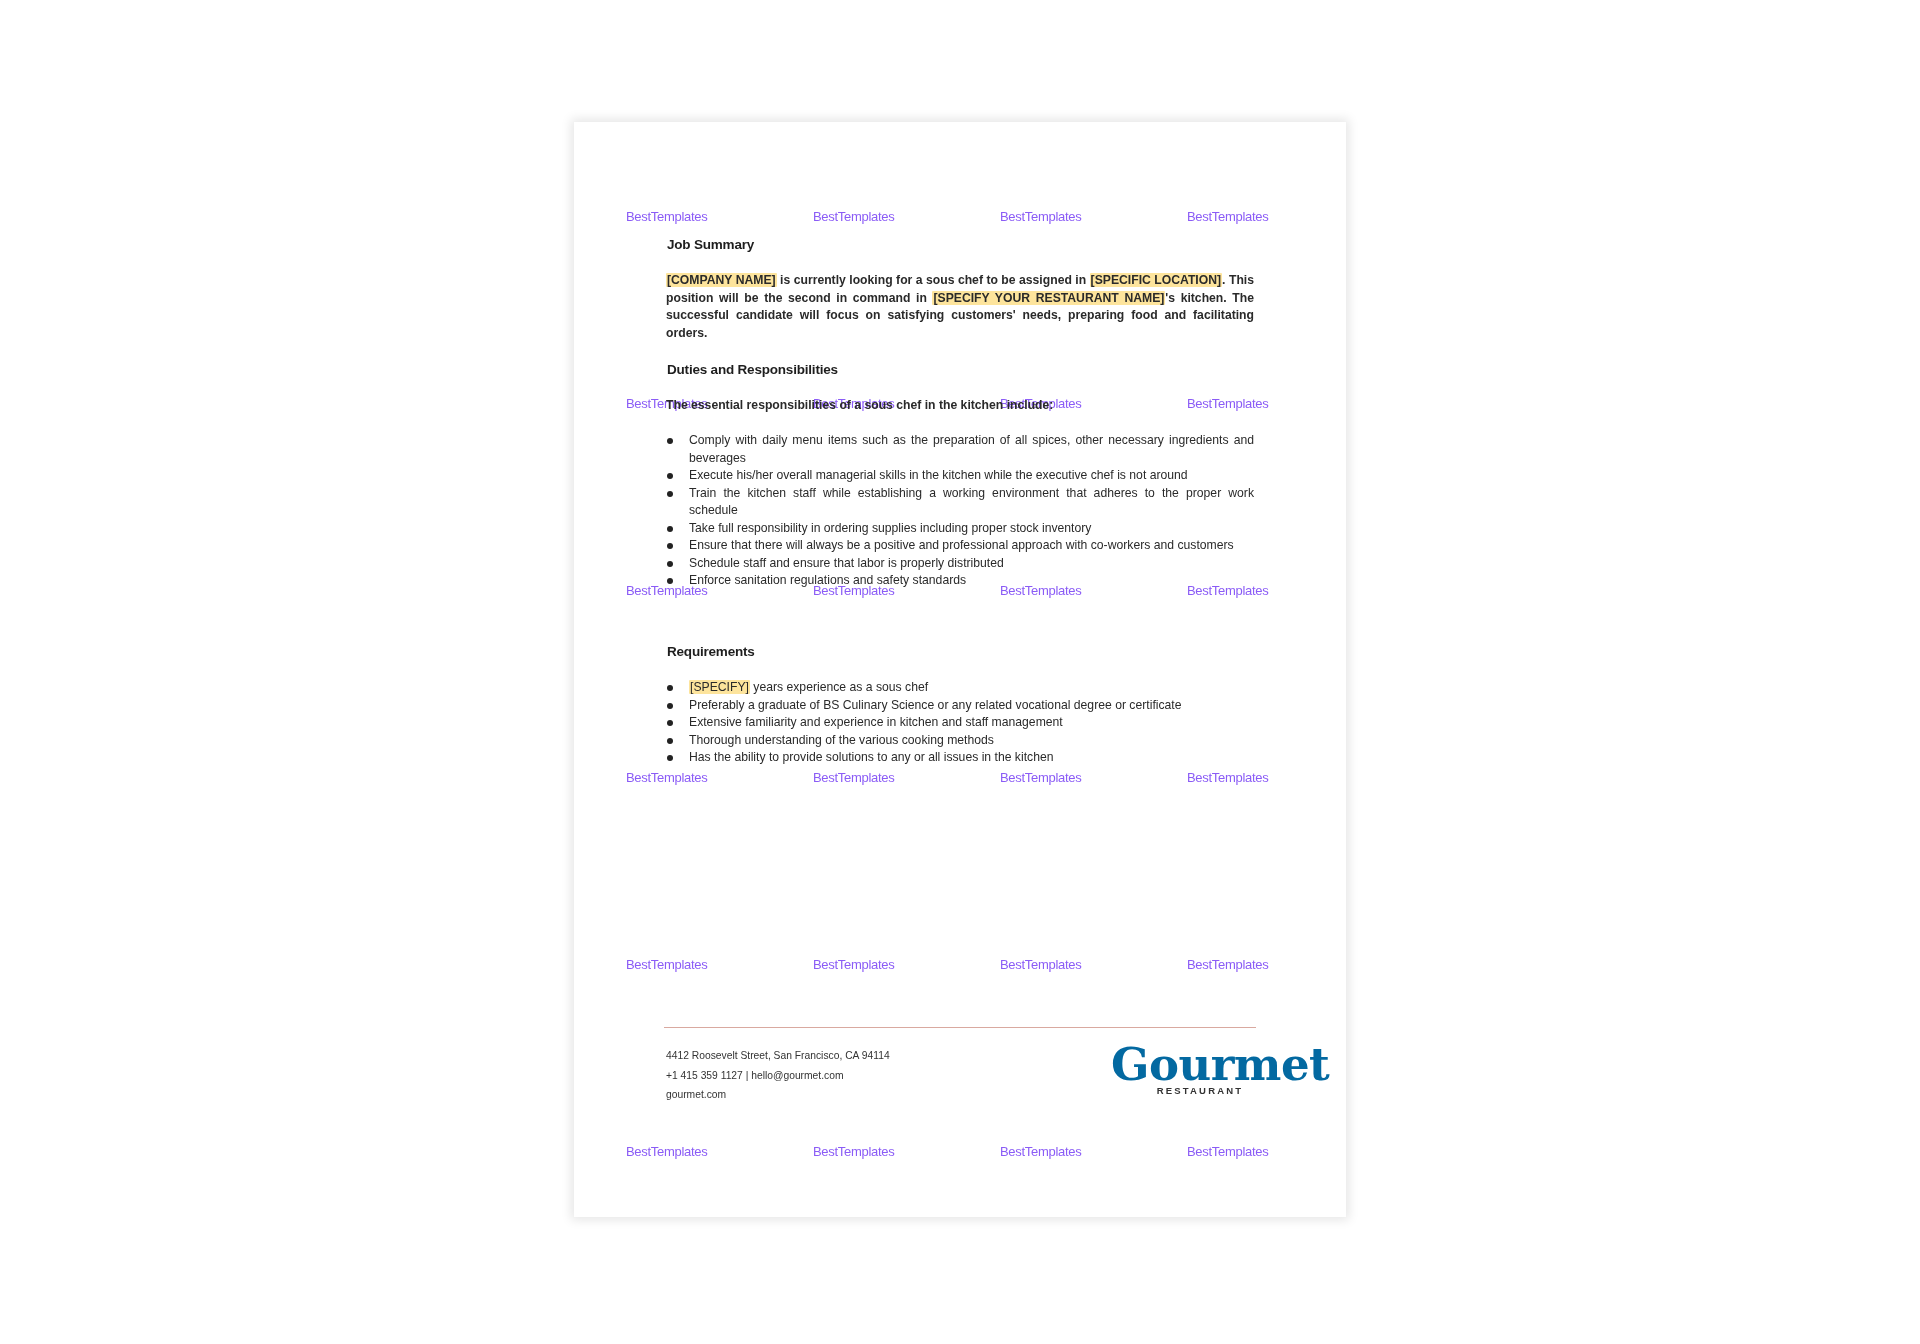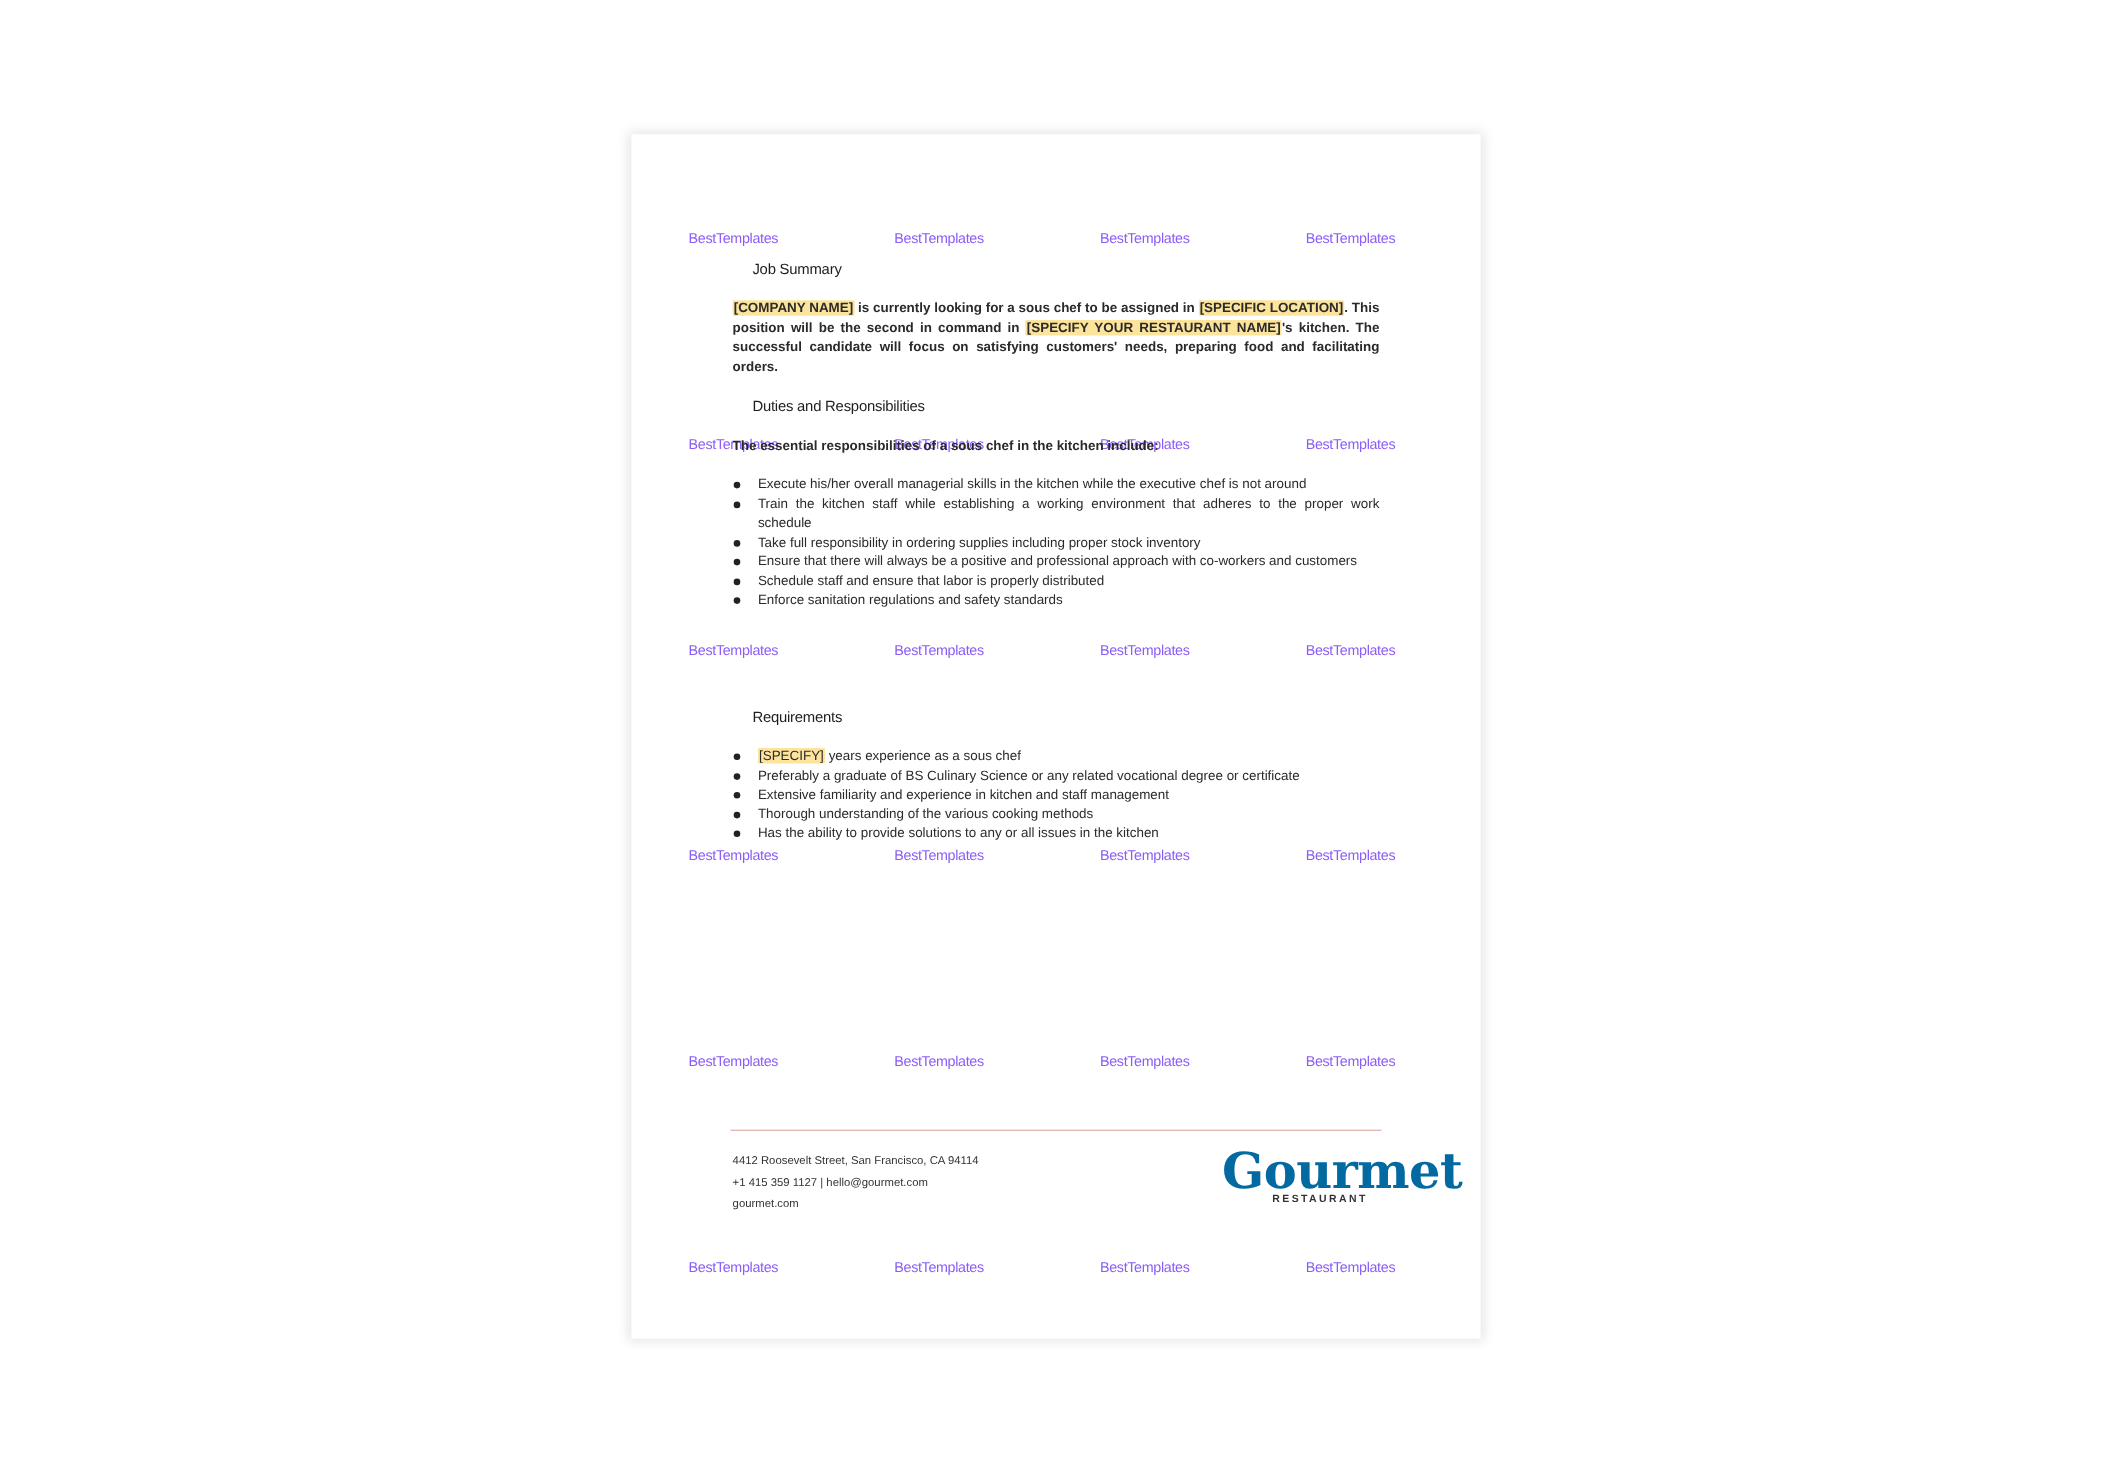--- a/index.html
+++ b/index.html
@@ -35,23 +35,23 @@
       position: absolute;
       left: 92px;
       top: 0;
       width: 588px;
       color: #2a2a2a;
       font-size: 12.2px;
       line-height: 17.5px;
     }
     .heading {
       position: absolute;
-      left: 18px;
+      left: 1px;
       font-size: 13.5px;
-      font-weight: normal;
+      font-weight: bold;
       color: #1e1e1e;
       letter-spacing: -0.2px;
     }
     .para {
       position: absolute;
       left: 0;
       width: 588px;
       text-align: justify;
       text-align-last: left;
       font-weight: bold;
@@ -166,20 +166,21 @@
   <div class="content">
 
     <div class="heading" style="top:114px">Job Summary</div>
     <div class="para" style="top:150px">
       <span class="hl">[COMPANY NAME]</span><span> is currently looking for a sous chef to be assigned in </span><span class="hl">[SPECIFIC LOCATION]</span><span>. This position will be the second in command in </span><span class="hl">[SPECIFY YOUR RESTAURANT NAME]</span><span>'s kitchen. The successful candidate will focus on satisfying customers' needs, preparing food and facilitating orders.</span>
     </div>
 
     <div class="heading" style="top:239px">Duties and Responsibilities</div>
     <div class="para" style="top:275px">The essential responsibilities of a sous chef in the kitchen include:</div>
     <ul class="bullets" style="top:310px">
+      <li><span class="dot"></span><span>Comply with daily menu items such as the preparation of all spices, other necessary ingredients and beverages</span></li>
       <li><span class="dot"></span><span>Execute his/her overall managerial skills in the kitchen while the executive chef is not around</span></li>
       <li><span class="dot"></span><span>Train the kitchen staff while establishing a working environment that adheres to the proper work schedule</span></li>
       <li><span class="dot"></span><span>Take full responsibility in ordering supplies including proper stock inventory</span></li>
       <li><span class="dot"></span><span>Ensure that there will always be a positive and professional approach with co-workers and customers</span></li>
       <li><span class="dot"></span><span>Schedule staff and ensure that labor is properly distributed</span></li>
       <li><span class="dot"></span><span>Enforce sanitation regulations and safety standards</span></li>
     </ul>
 
     <div class="heading" style="top:521px">Requirements</div>
     <ul class="bullets" style="top:557px">

